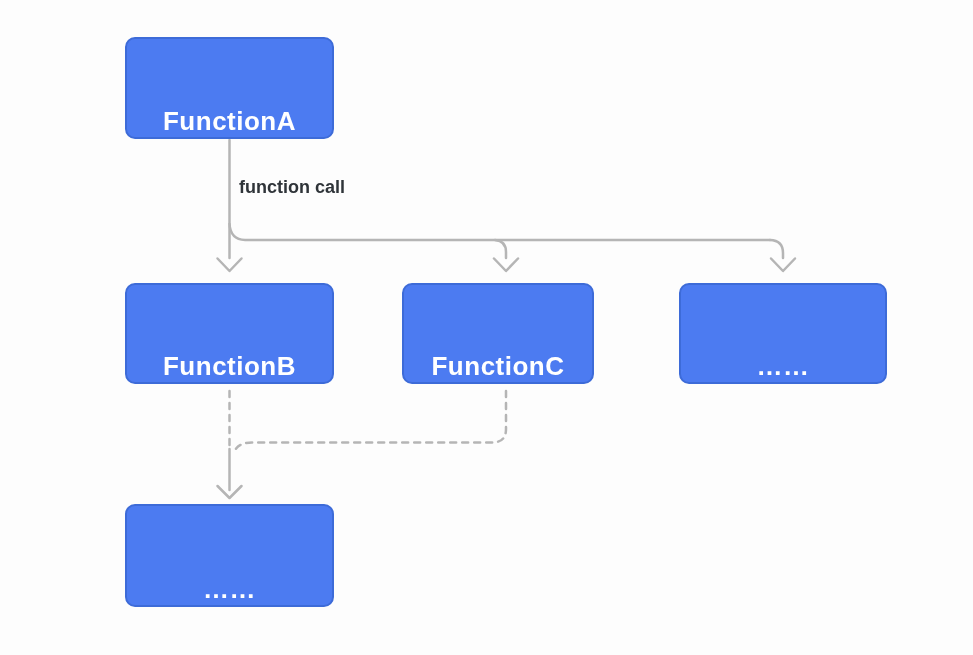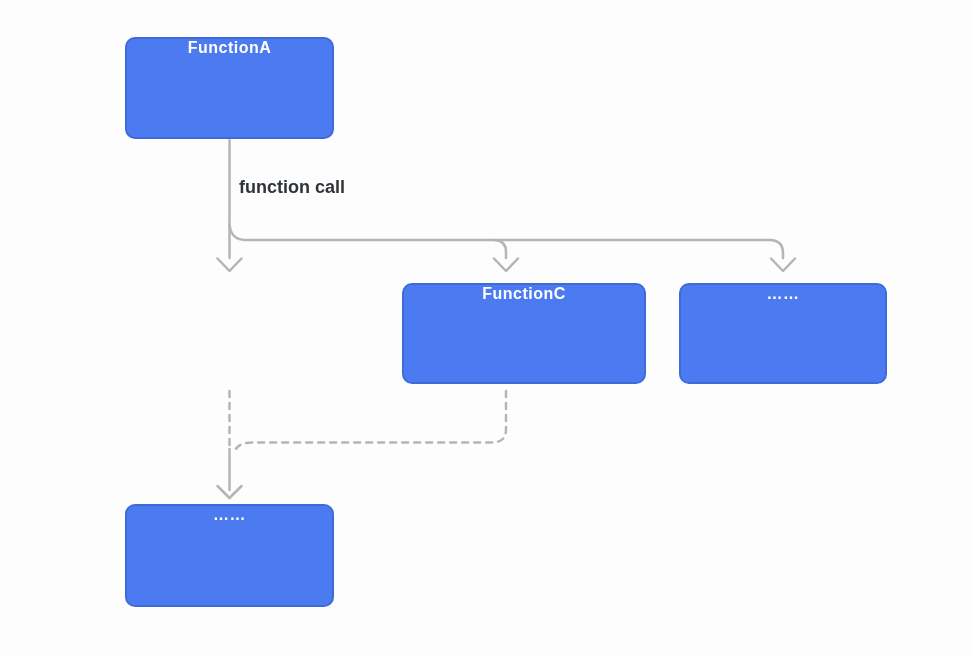--- a/index.html
+++ b/index.html
@@ -32,30 +32,30 @@
   .connector.dashed {
     stroke-dasharray: 6 6;
   }
   .node {
     position: absolute;
     box-sizing: border-box;
     background: var(--node-fill, #4C7BF1);
     border: 2px solid var(--node-border, #3D6BD8);
     border-radius: 10px;
     display: flex;
-    align-items: flex-start;
+    align-items: flex-end;
     justify-content: center;
     color: var(--node-text, #FFFFFF);
-    font-size: 16px;
+    font-size: 26px;
     font-weight: 700;
     letter-spacing: 0.5px;
   }
   .node-a      { left: 125px; top: 37px;  width: 209px; height: 102px; }
   .node-b      { left: 125px; top: 283px; width: 209px; height: 101px; }
-  .node-c      { left: 402px; top: 283px; width: 244px; height: 101px; }
+  .node-c      { left: 402px; top: 283px; width: 192px; height: 101px; }
   .node-more   { left: 679px; top: 283px; width: 208px; height: 101px; }
   .node-bottom { left: 125px; top: 504px; width: 209px; height: 103px; }
   .edge-label {
     position: absolute;
     left: 239px;
     top: 177px;
     color: var(--label-text, #2F3439);
     font-size: 18px;
     font-weight: 700;
   }
@@ -85,20 +85,23 @@
     <path class="connector" d="M 229.5 449 L 229.5 490"></path>
     <path class="connector" d="M 217.5 486 L 229.5 498 L 241.5 486"></path>
   </svg>
 
   <div class="node node-a">
     <span>FunctionA</span>
   </div>
 
   <div class="edge-label">function call</div>
 
+  <div class="node node-b">
+    <span>FunctionB</span>
+  </div>
 
   <div class="node node-c">
     <span>FunctionC</span>
   </div>
 
   <div class="node node-more">
     <span>……</span>
   </div>
 
   <div class="node node-bottom">

